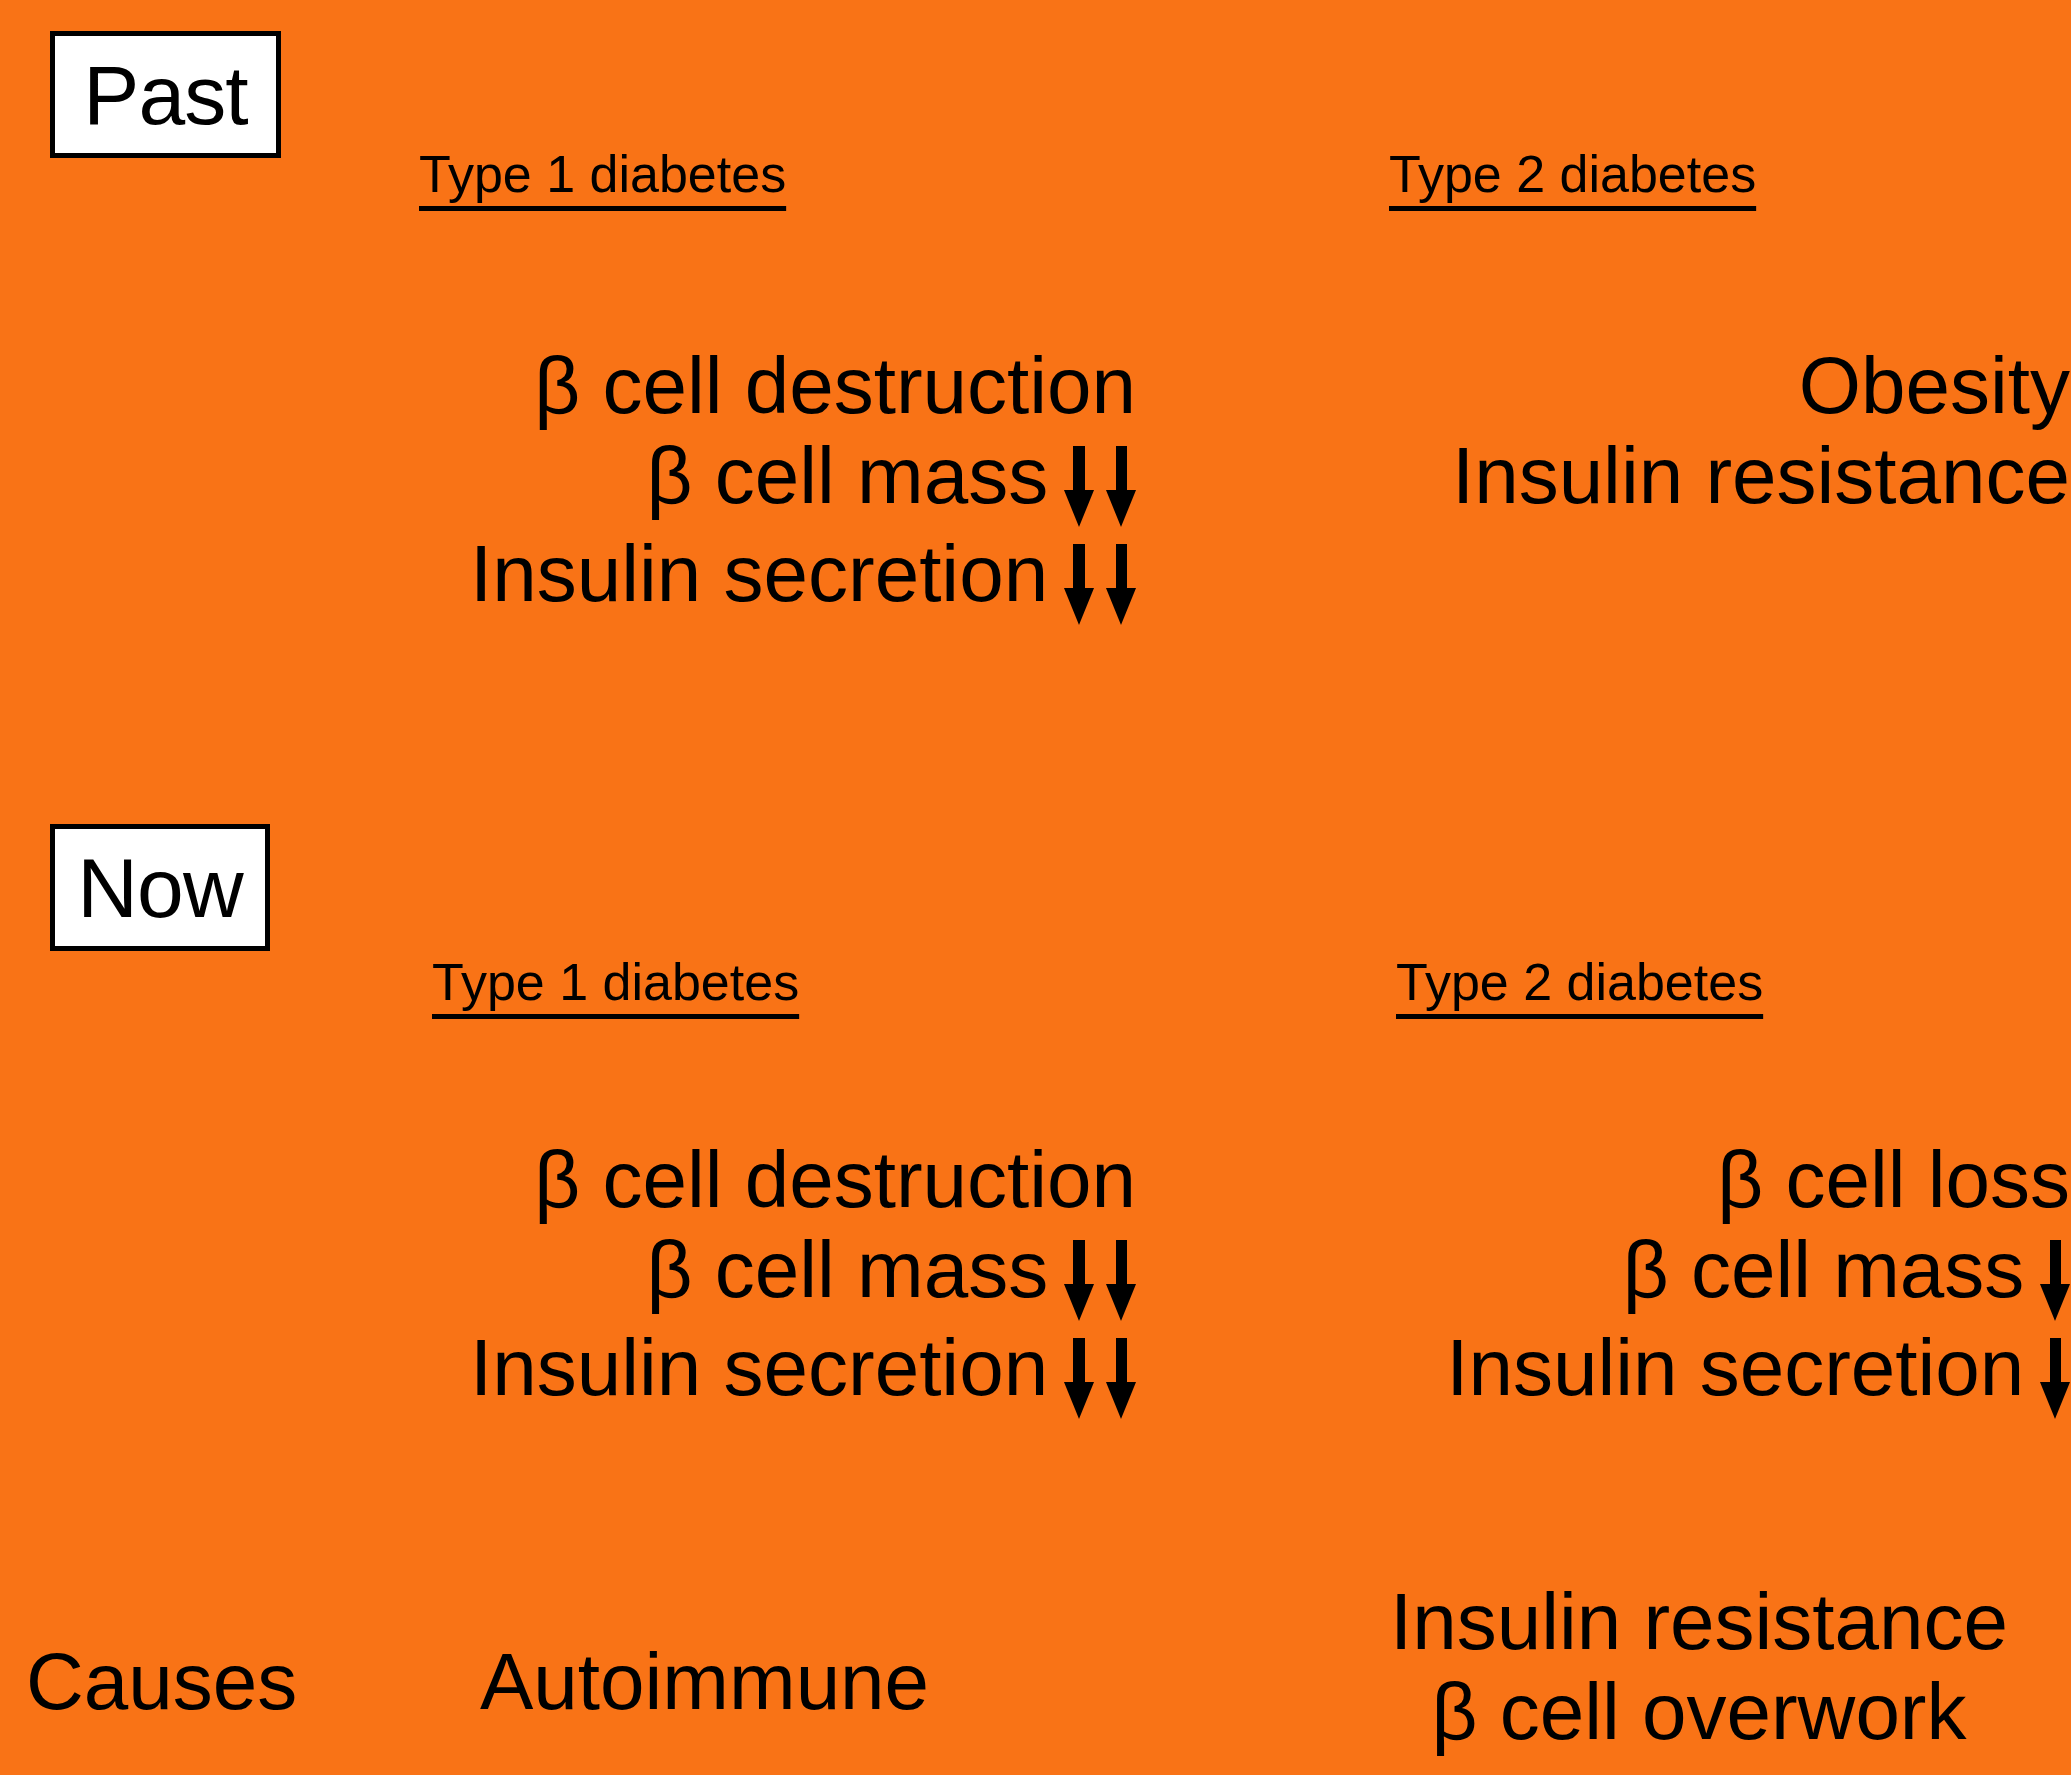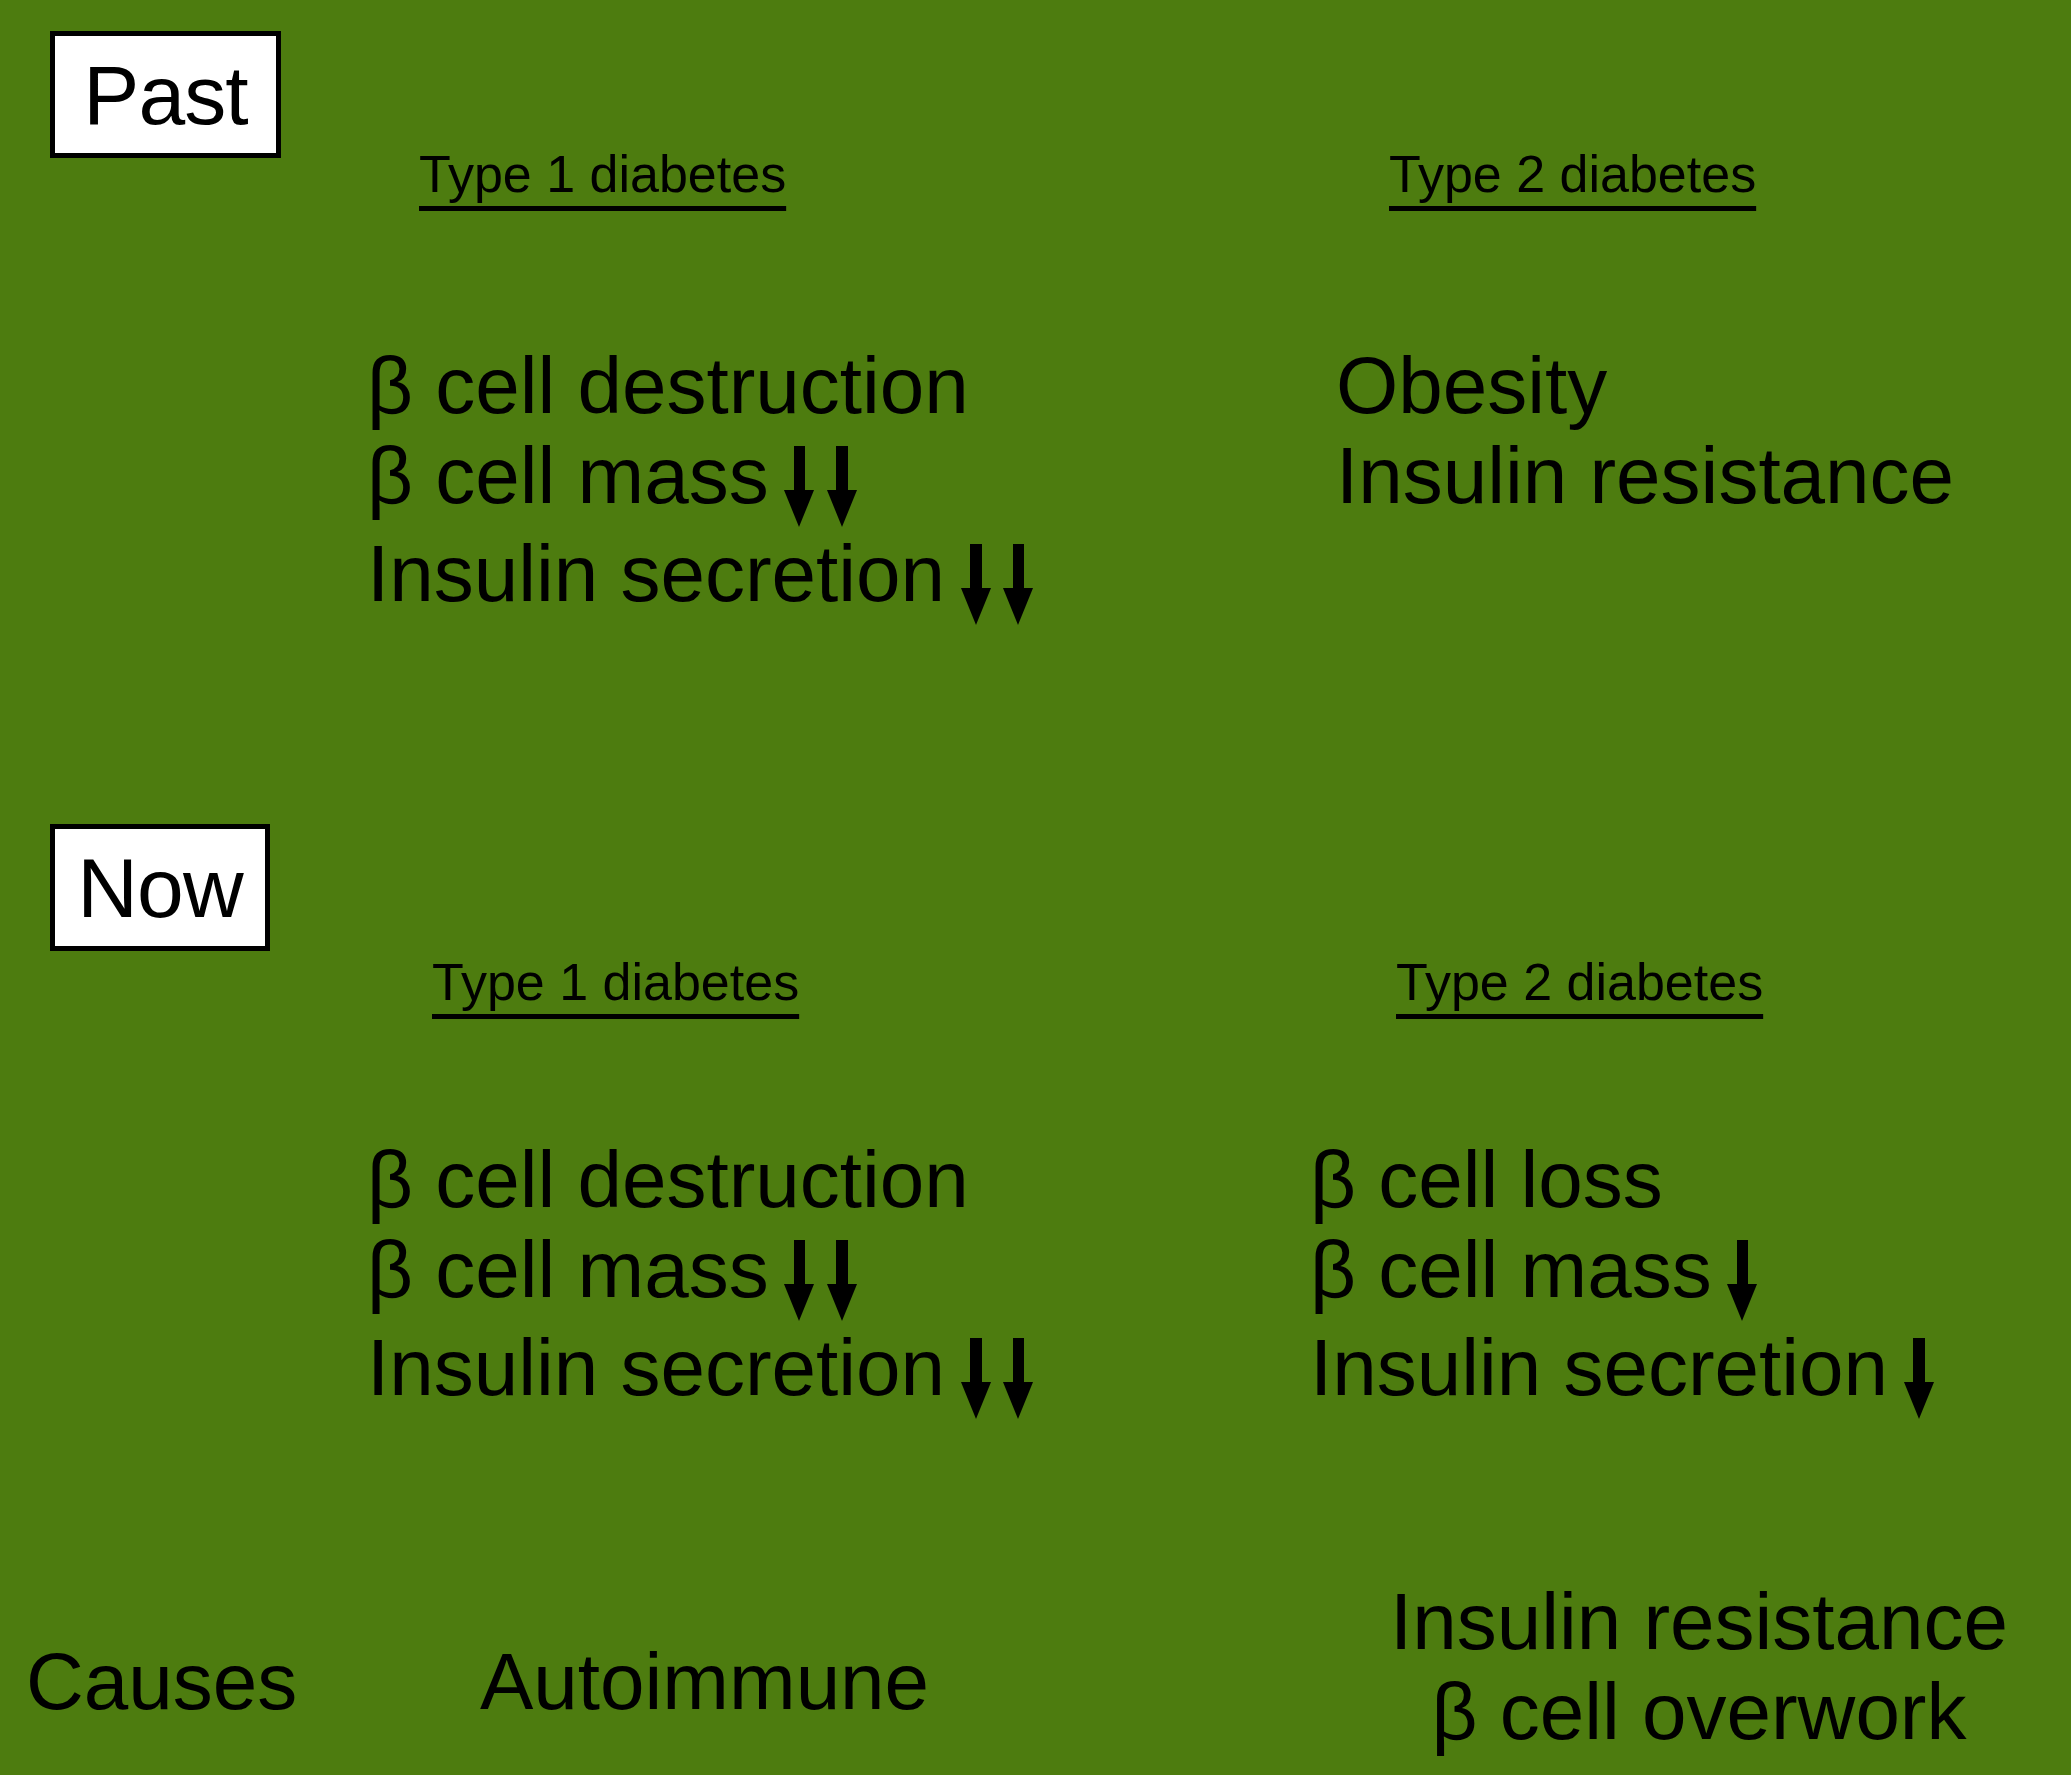--- a/index.html
+++ b/index.html
@@ -10,21 +10,21 @@
   }
   body {
     font-family: "Liberation Sans", sans-serif;
     color: #000000;
   }
 
   #figure {
     position: relative;
     width: 2072px;
     height: 1776px;
-    background: #4d7c0f;
+    background: #f97316;
     overflow: hidden;
   }
 
   
   .era-box {
     position: absolute;
     border: 5.2px solid #000000;
     background: #ffffff;
     display: flex;
     align-items: center;
@@ -58,21 +58,21 @@
   
   .feature-block {
     position: absolute;
     font-size: 80px;
     line-height: 1.12;
   }
   .feature-line {
     white-space: nowrap;
     display: block;
   }
-  .fb-center { text-align: left; }
+  .fb-center { text-align: right; }
 
   #feat-past-t1 { left: 367px;  top: 341px;  width: 769px; }
   #feat-past-t2 { left: 1336px; top: 341px;  width: 734px; }
   #feat-now-t1  { left: 367px;  top: 1135px; width: 769px; }
   #feat-now-t2  { left: 1310px; top: 1135px; width: 760px; }
 
   
   .arrows {
     display: inline-block;
     vertical-align: -5.2px;

